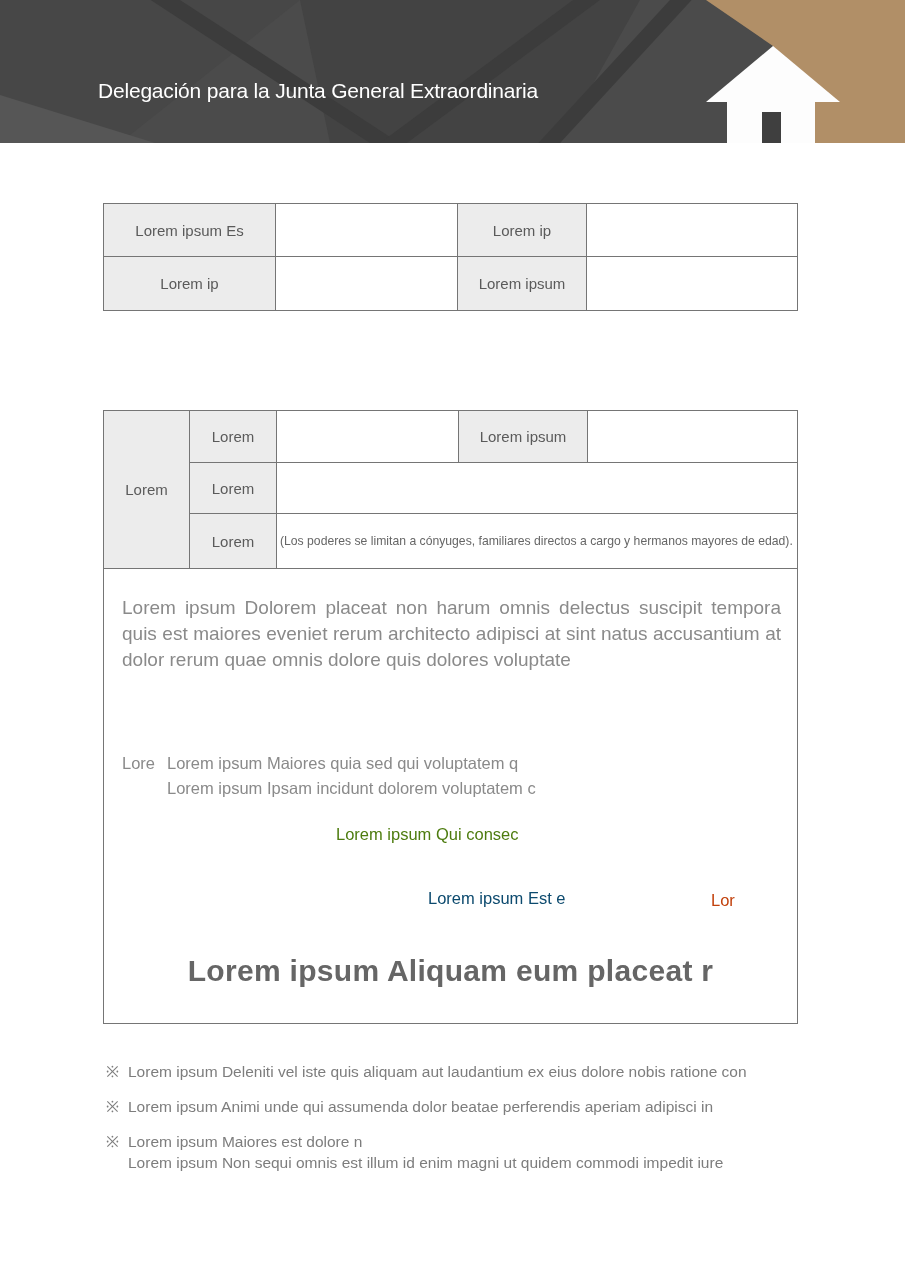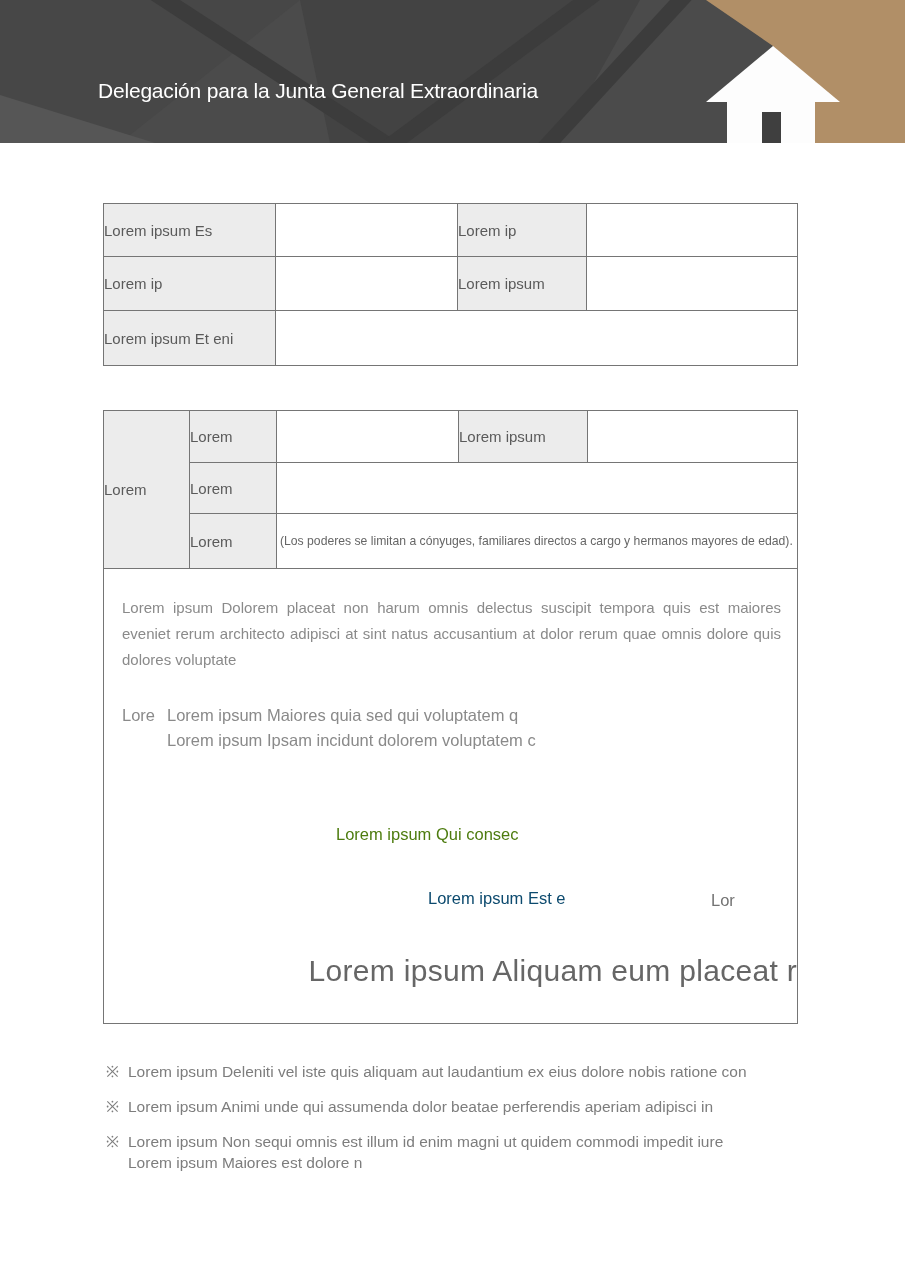--- a/index.html
+++ b/index.html
@@ -14,44 +14,44 @@
   .header{position:absolute;left:0;top:0;width:905px;height:143px;background:#4b4b4b;overflow:hidden;}
   .header svg{position:absolute;left:0;top:0;display:block;}
   .header-title{
     position:absolute;left:98px;top:79px;
     color:#ffffff;font-size:21px;font-weight:400;letter-spacing:-0.2px;white-space:nowrap;text-align:right;
   }
 
   
   table{border-collapse:collapse;table-layout:fixed;border:1px solid #4f4f4f;}
   td{border:1px solid #757575;padding:0;font-size:15px;color:#5a5a5a;overflow:hidden;}
-  .lbl{background:#ececec;text-align:left;}
+  .lbl{background:#ececec;text-align:center;}
   .field{background:#ffffff;}
   .t1{position:absolute;left:103px;top:203px;width:694px;}
   .t2{position:absolute;left:103px;top:410px;width:694px;}
   .note-cell{
     font-size:12.2px;color:#666;background:#fff;
     padding-left:3px;white-space:nowrap;
   }
 
   
   .bigcell{position:relative;vertical-align:top;background:#fff;}
   .para{
     margin:26px 16px 0 18px;text-align:justify;
-    font-size:15px;line-height:26px;color:#8a8a8a;
+    font-size:19px;line-height:26px;color:#8a8a8a;
   }
   .list{position:absolute;left:18px;top:134px;font-size:16.5px;line-height:25px;color:#8a8a8a;white-space:nowrap;}
-  .list-prefix{display:inline-block;width:45px;}
+  .list-prefix{display:inline-block;width:45px;margin-top:48px;}
   .list-indent{margin-left:45px;}
   .center-line{position:absolute;left:232px;top:256px;font-size:16.5px;color:#4d7c0f;white-space:nowrap;}
   .right-line{position:absolute;left:324px;top:320px;font-size:16.5px;color:#0c4a6e;white-space:nowrap;}
-  .right-small{position:absolute;left:607px;top:322px;font-size:16.5px;color:#737373;white-space:nowrap;}
+  .right-small{position:absolute;left:607px;top:322px;font-size:16.5px;color:#c2410c;white-space:nowrap;}
   .big-title{
     position:absolute;left:0;top:385px;width:100%;
-    text-align:right;font-size:30px;font-weight:400;color:#666;letter-spacing:0.3px;white-space:nowrap;
+    text-align:center;font-size:30px;font-weight:700;color:#666;letter-spacing:0.3px;white-space:nowrap;
   }
 
   
   .footnotes{position:absolute;left:106px;top:1061px;width:705px;}
   .fn{display:flex;margin-bottom:14px;color:#7d7d7d;font-size:15.5px;line-height:21px;}
   .fn-marker{width:22px;flex:none;}
   .fn-text{flex:1;}
 </style>
 </head>
 <body>
@@ -93,24 +93,20 @@
       <td class="lbl">Lorem ipsum Es</td>
       <td class="field"></td>
       <td class="lbl">Lorem ip</td>
       <td class="field"></td>
     </tr>
     <tr style="height:54px">
       <td class="lbl">Lorem ip</td>
       <td class="field"></td>
       <td class="lbl">Lorem ipsum</td>
       <td class="field"></td>
-    </tr>
-    <tr style="height:55px">
-      <td class="lbl">Lorem ipsum Et eni</td>
-      <td class="field" colspan="3"></td>
     </tr>
   </tbody>
     </table>
 
   <table class="t2">
     <colgroup>
         <col style="width:86px">
         <col style="width:87px">
         <col style="width:182px">
         <col style="width:129px">
@@ -159,19 +155,19 @@
     </div>
     <div class="fn">
       <span class="fn-marker">※</span>
       <span class="fn-text">
         <span>Lorem ipsum Animi unde qui assumenda dolor beatae perferendis aperiam adipisci in</span>
       </span>
     </div>
     <div class="fn">
       <span class="fn-marker">※</span>
       <span class="fn-text">
+        <div>Lorem ipsum Maiores est dolore n</div>
         <div>Lorem ipsum Non sequi omnis est illum id enim magni ut quidem commodi impedit iure</div>
-        <div>Lorem ipsum Maiores est dolore n</div>
       </span>
     </div>
   </div>
 
 </div>
 
 </body></html>

